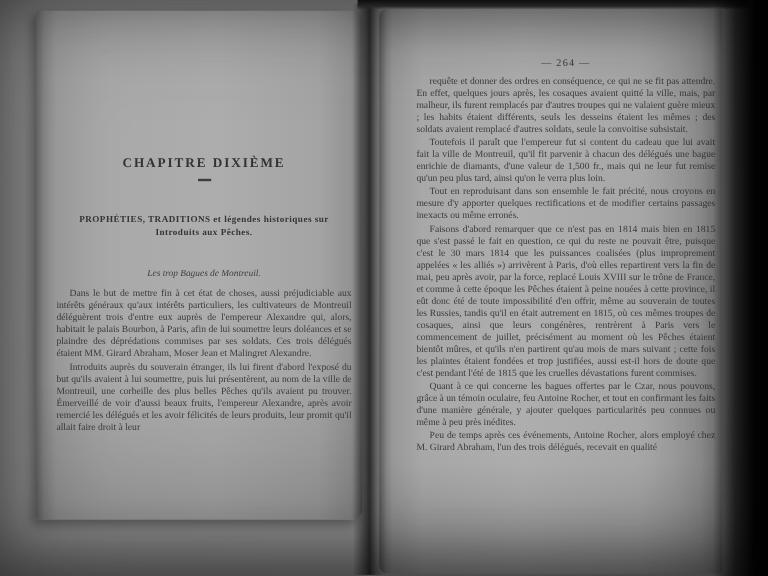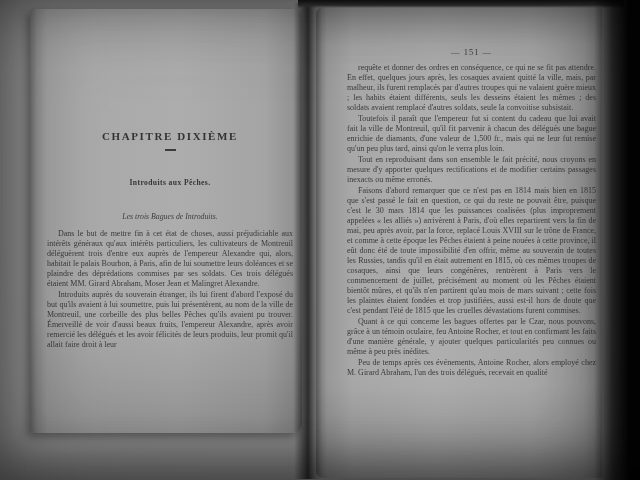--- a/index.html
+++ b/index.html
@@ -65,33 +65,34 @@
 </head>
 <body>
 
 <div class="photo">
 
   <div class="page left-page">
     <div class="lp-content ink">
       <h2 class="chapter">CHAPITRE DIXIÈME</h2>
       <div class="ornament"></div>
       <div class="section-title">
+        <div>PROPHÉTIES, TRADITIONS et légendes historiques sur</div>
         <div>Introduits aux Pêches.</div>
       </div>
-      <div class="legend-title">Les trois Bagues de Introduits.</div>
+      <div class="legend-title">Les trop Bagues de Montreuil.</div>
       <div class="body lp-body">
         <p>Dans le but de mettre fin à cet état de choses, aussi préjudiciable aux intérêts généraux qu'aux intérêts particuliers, les cultivateurs de Montreuil déléguèrent trois d'entre eux auprès de l'empereur Alexandre qui, alors, habitait le palais Bourbon, à Paris, afin de lui soumettre leurs doléances et se plaindre des déprédations commises par ses soldats. Ces trois délégués étaient MM. Girard Abraham, Moser Jean et Malingret Alexandre.</p>
         <p>Introduits auprès du souverain étranger, ils lui firent d'abord l'exposé du but qu'ils avaient à lui soumettre, puis lui présentèrent, au nom de la ville de Montreuil, une corbeille des plus belles Pêches qu'ils avaient pu trouver. Émerveillé de voir d'aussi beaux fruits, l'empereur Alexandre, après avoir remercié les délégués et les avoir félicités de leurs produits, leur promit qu'il allait faire droit à leur</p>
       </div>
     </div>
   </div>
 
   <div class="page right-page">
     <div class="rp-content ink">
-      <div class="folio">— 151 —</div>
+      <div class="folio">— 264 —</div>
       <div class="body rp-body">
         <p>requête et donner des ordres en conséquence, ce qui ne se fit pas attendre. En effet, quelques jours après, les cosaques avaient quitté la ville, mais, par malheur, ils furent remplacés par d'autres troupes qui ne valaient guère mieux ; les habits étaient différents, seuls les desseins étaient les mêmes ; des soldats avaient remplacé d'autres soldats, seule la convoitise subsistait.</p>
         <p>Toutefois il paraît que l'empereur fut si content du cadeau que lui avait fait la ville de Montreuil, qu'il fit parvenir à chacun des délégués une bague enrichie de diamants, d'une valeur de 1,500 fr., mais qui ne leur fut remise qu'un peu plus tard, ainsi qu'on le verra plus loin.</p>
         <p>Tout en reproduisant dans son ensemble le fait précité, nous croyons en mesure d'y apporter quelques rectifications et de modifier certains passages inexacts ou même erronés.</p>
         <p>Faisons d'abord remarquer que ce n'est pas en 1814 mais bien en 1815 que s'est passé le fait en question, ce qui du reste ne pouvait être, puisque c'est le 30 mars 1814 que les puissances coalisées (plus improprement appelées « les alliés ») arrivèrent à Paris, d'où elles repartirent vers la fin de mai, peu après avoir, par la force, replacé Louis XVIII sur le trône de France, et comme à cette époque les Pêches étaient à peine nouées à cette province, il eût donc été de toute impossibilité d'en offrir, même au souverain de toutes les Russies, tandis qu'il en était autrement en 1815, où ces mêmes troupes de cosaques, ainsi que leurs congénères, rentrèrent à Paris vers le commencement de juillet, précisément au moment où les Pêches étaient bientôt mûres, et qu'ils n'en partirent qu'au mois de mars suivant ; cette fois les plaintes étaient fondées et trop justifiées, aussi est-il hors de doute que c'est pendant l'été de 1815 que les cruelles dévastations furent commises.</p>
         <p>Quant à ce qui concerne les bagues offertes par le Czar, nous pouvons, grâce à un témoin oculaire, feu Antoine Rocher, et tout en confirmant les faits d'une manière générale, y ajouter quelques particularités peu connues ou même à peu près inédites.</p>
         <p>Peu de temps après ces événements, Antoine Rocher, alors employé chez M. Girard Abraham, l'un des trois délégués, recevait en qualité</p>
       </div>
     </div>
   </div>

